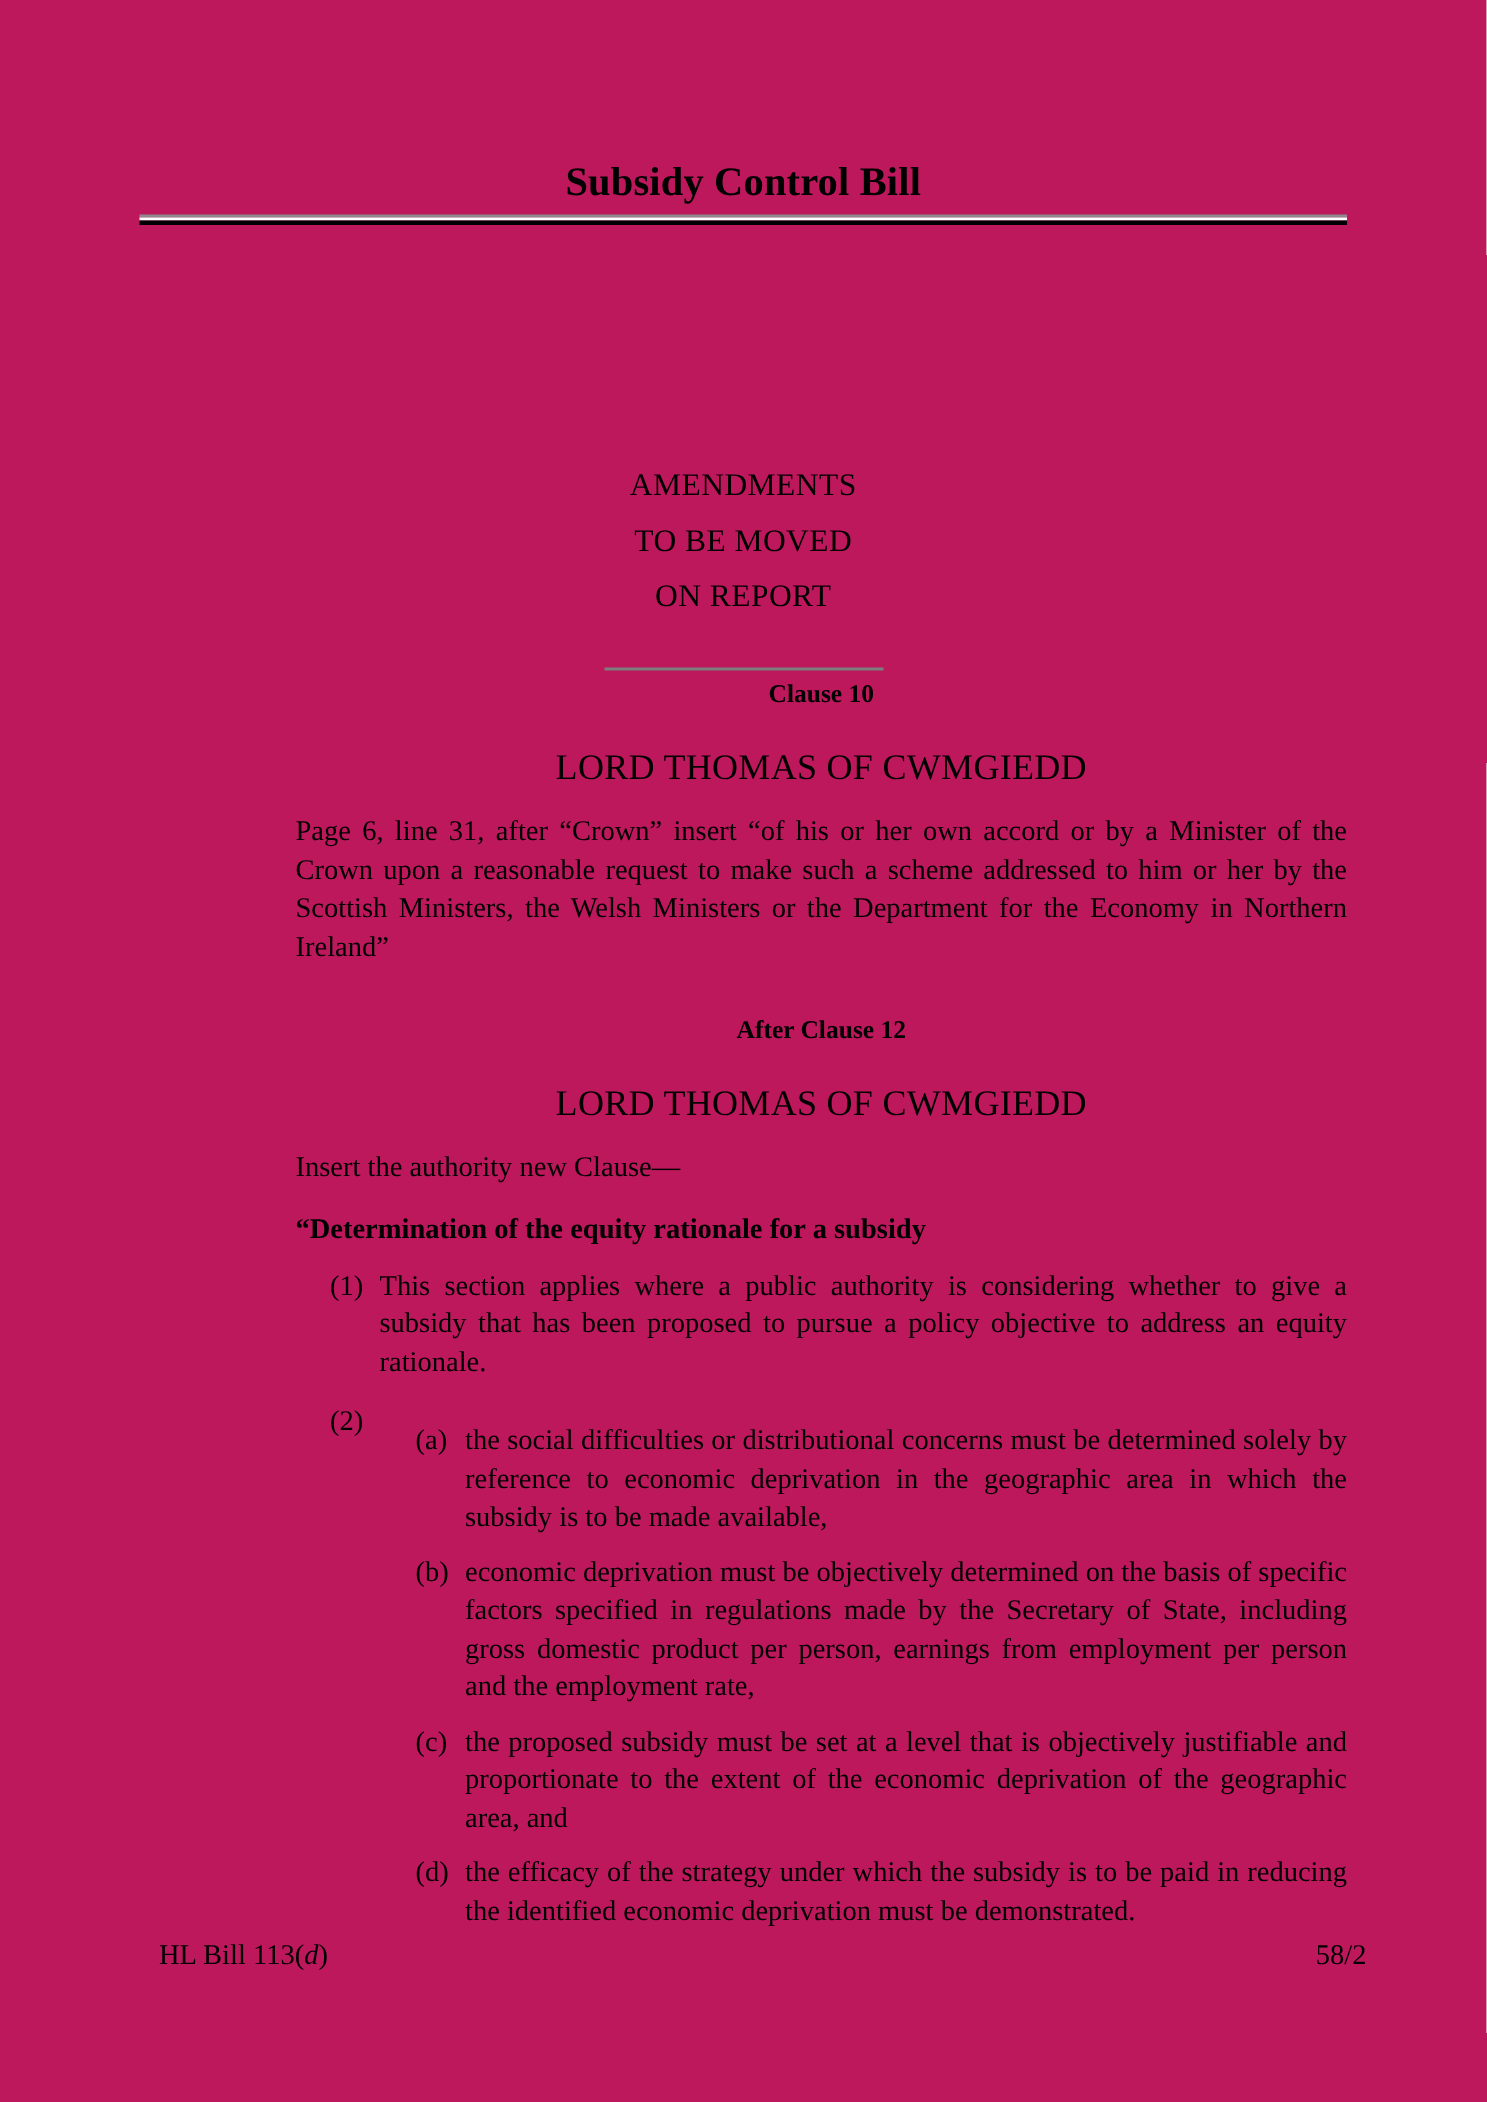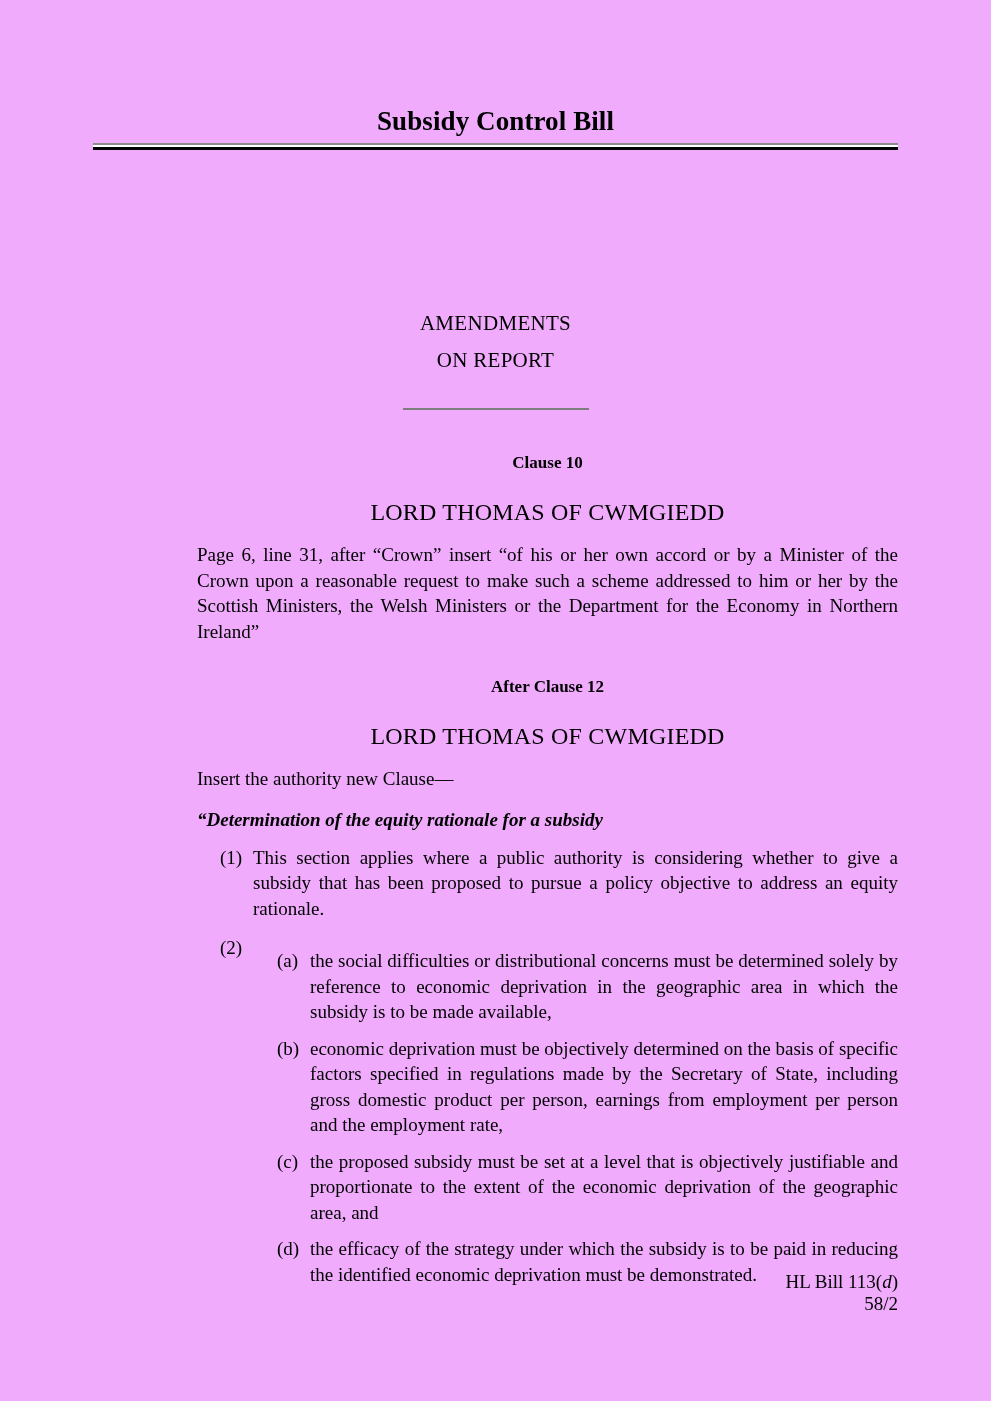--- a/index.html
+++ b/index.html
@@ -9,21 +9,21 @@
   }
   body {
     font-family: "Liberation Serif", "DejaVu Serif", serif;
     color: #000000;
   }
   .page {
     position: relative;
     width: 991px;
     height: 1401px;
     margin: 0 auto;
-    background: #f0abfc;
+    background: #be185d;
     overflow: hidden;
   }
 
   
   .doc-title {
     position: absolute;
     top: 106px;
     left: 93px;
     width: 805px;
     text-align: center;
@@ -104,21 +104,20 @@
     padding-top: 16px;
   }
   .body-para.no-justify {
     text-align: left;
   }
   .new-clause-title {
     font-size: 19px;
     font-weight: bold;
     margin: 0;
     padding-top: 17px;
-    font-style: italic;
   }
   .section-gap {
     height: 30px;
   }
 
   
   ol.level1, ol.level2 {
     list-style: none;
     margin: 0;
     padding: 0;
@@ -165,47 +164,47 @@
 
   
   .body-para, ol.level1 > li, ol.level2 > li {
     text-align-last: left;
   }
 
   
   .footer {
     position: absolute;
     bottom: 86px;
-    left: 93px;
+    left: 106px;
     width: 805px;
     display: flex;
     justify-content: space-between;
     align-items: flex-end;
     font-size: 19px;
-    flex-direction: column;
   }
   .footer .bill-ref i {
     font-style: italic;
   }
 </style>
 </head>
 <body>
 
 <div class="page">
 
   <div class="doc-title">Subsidy Control Bill</div>
 
   <div class="header-rule">
     <div class="rule-thin"></div>
     <div class="rule-gap"></div>
     <div class="rule-thick"></div>
   </div>
 
   <div class="amend-block">
     <div class="amend-line">AMENDMENTS</div>
+    <div class="amend-line">TO BE MOVED</div>
     <div class="amend-line">ON REPORT</div>
     <div class="divider-wrap">
       <div class="divider"></div>
     </div>
   </div>
 
   <div class="content">
 
     <div>
       <div class="clause-heading">Clause 10</div>

